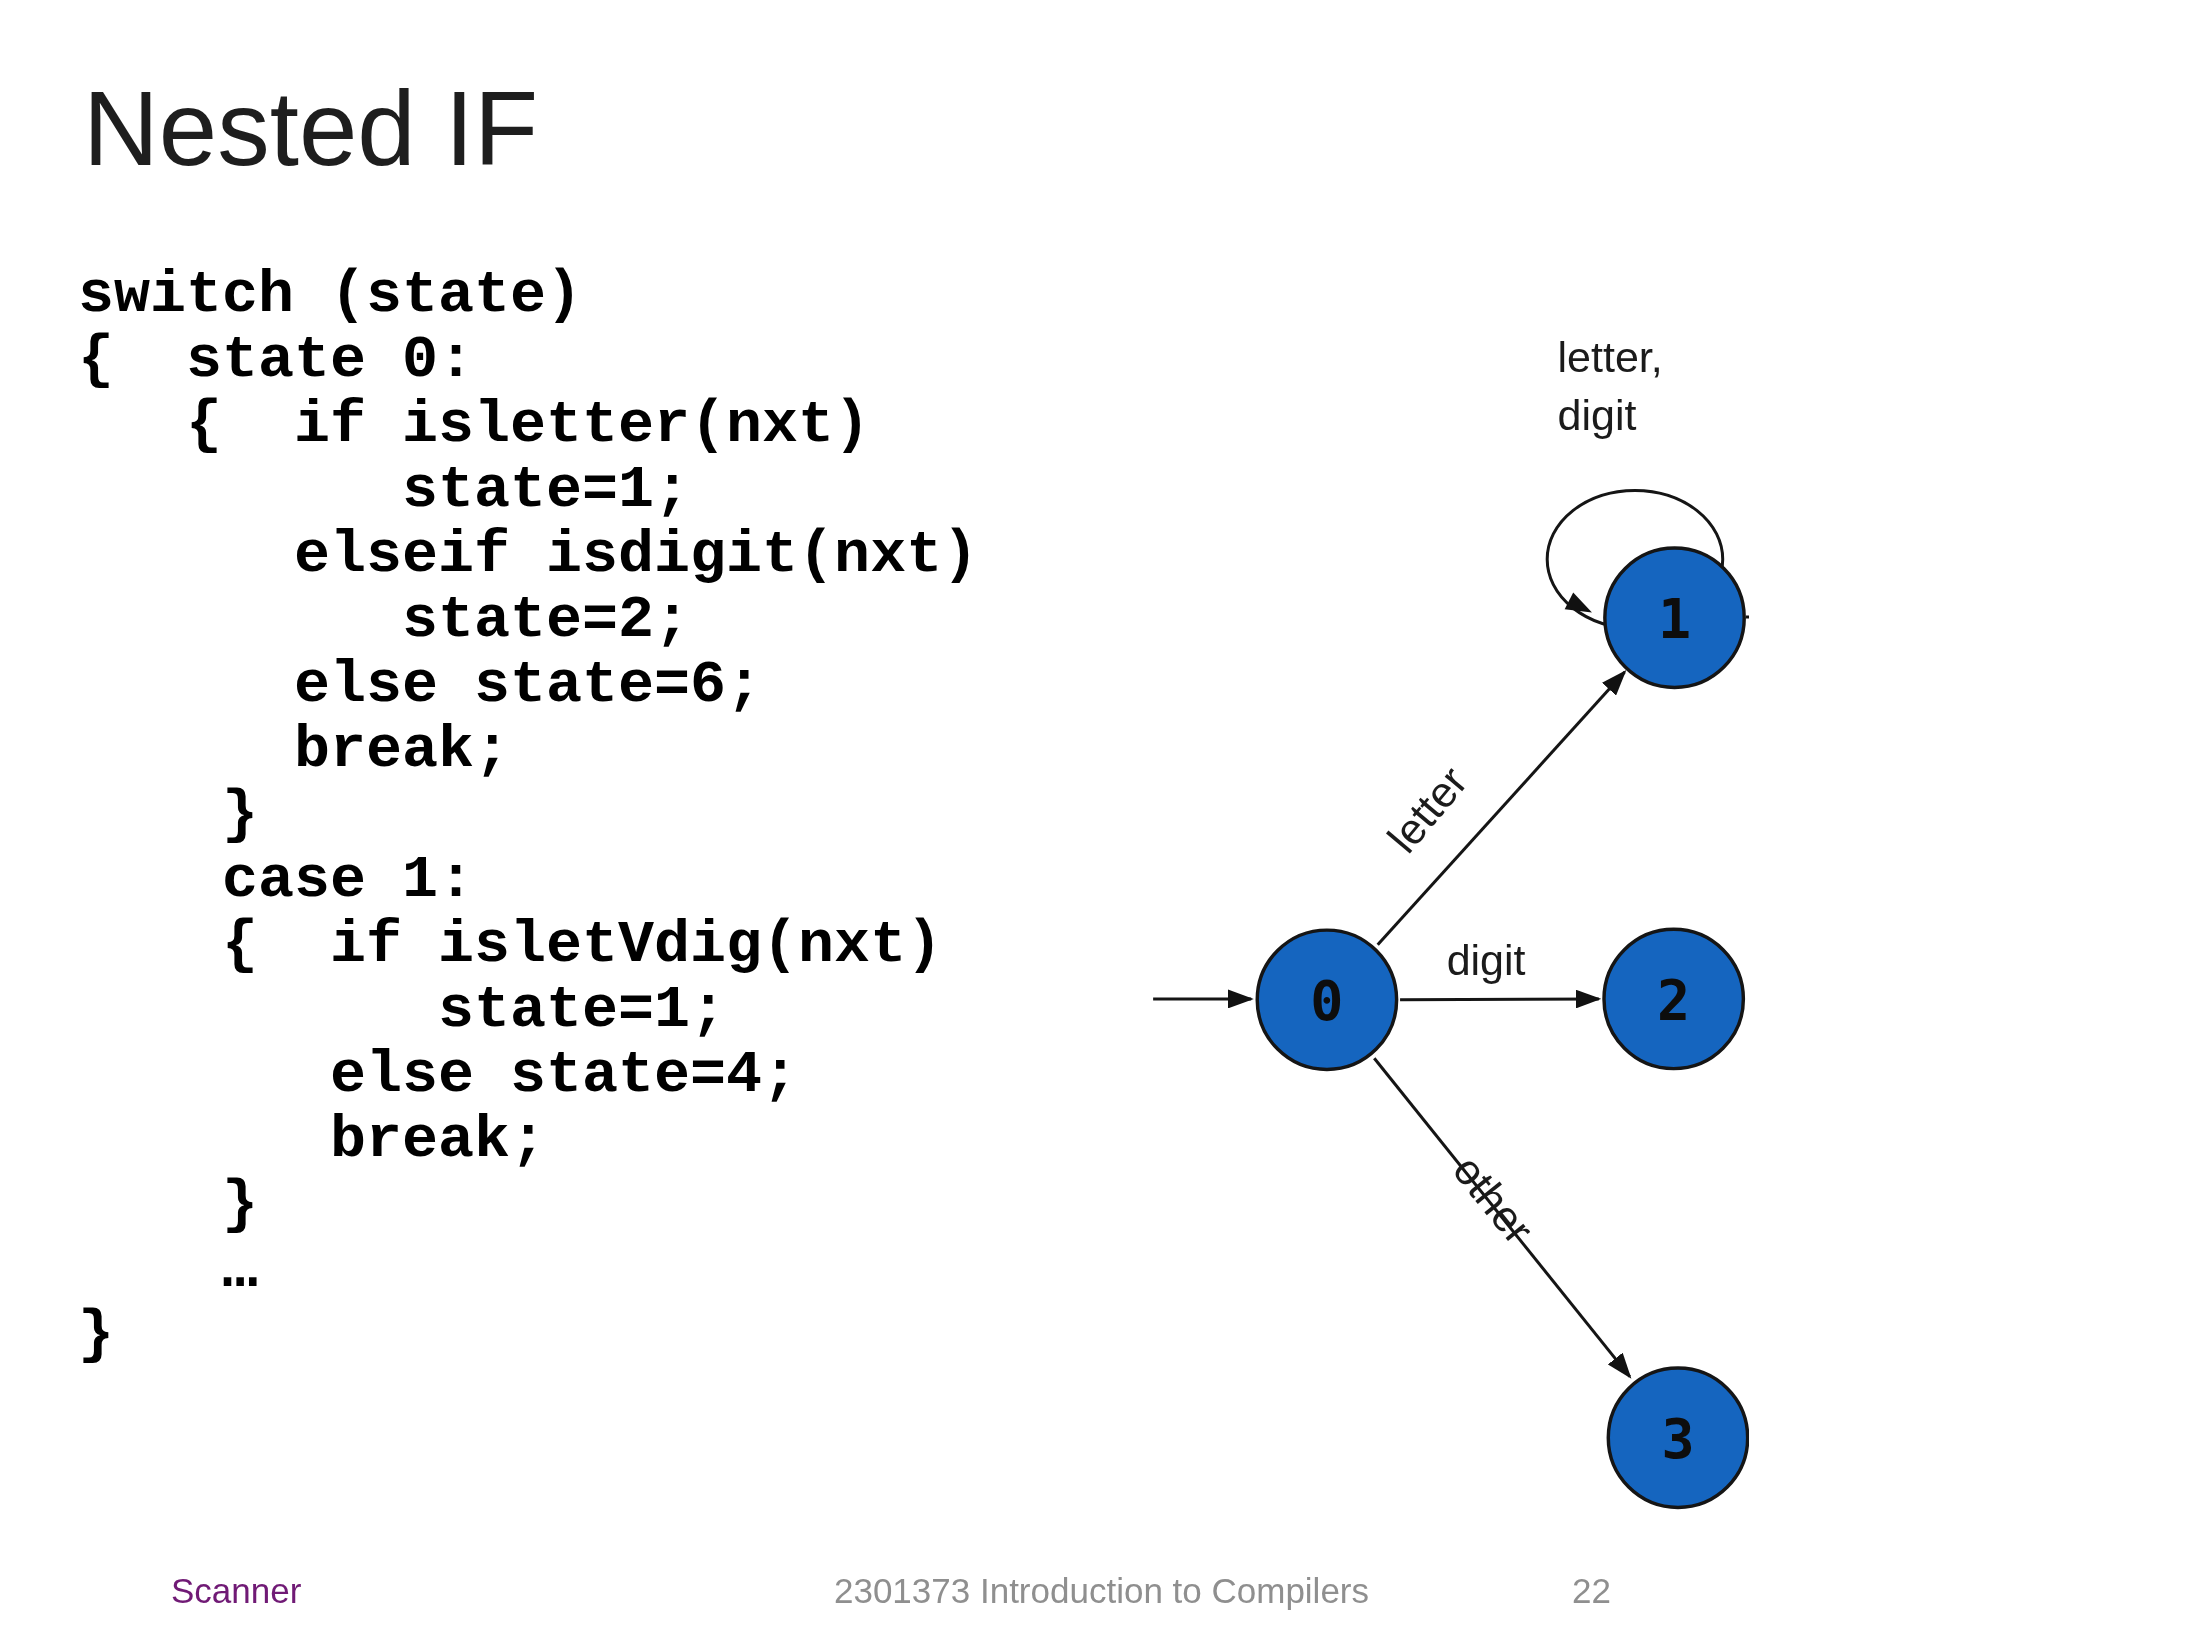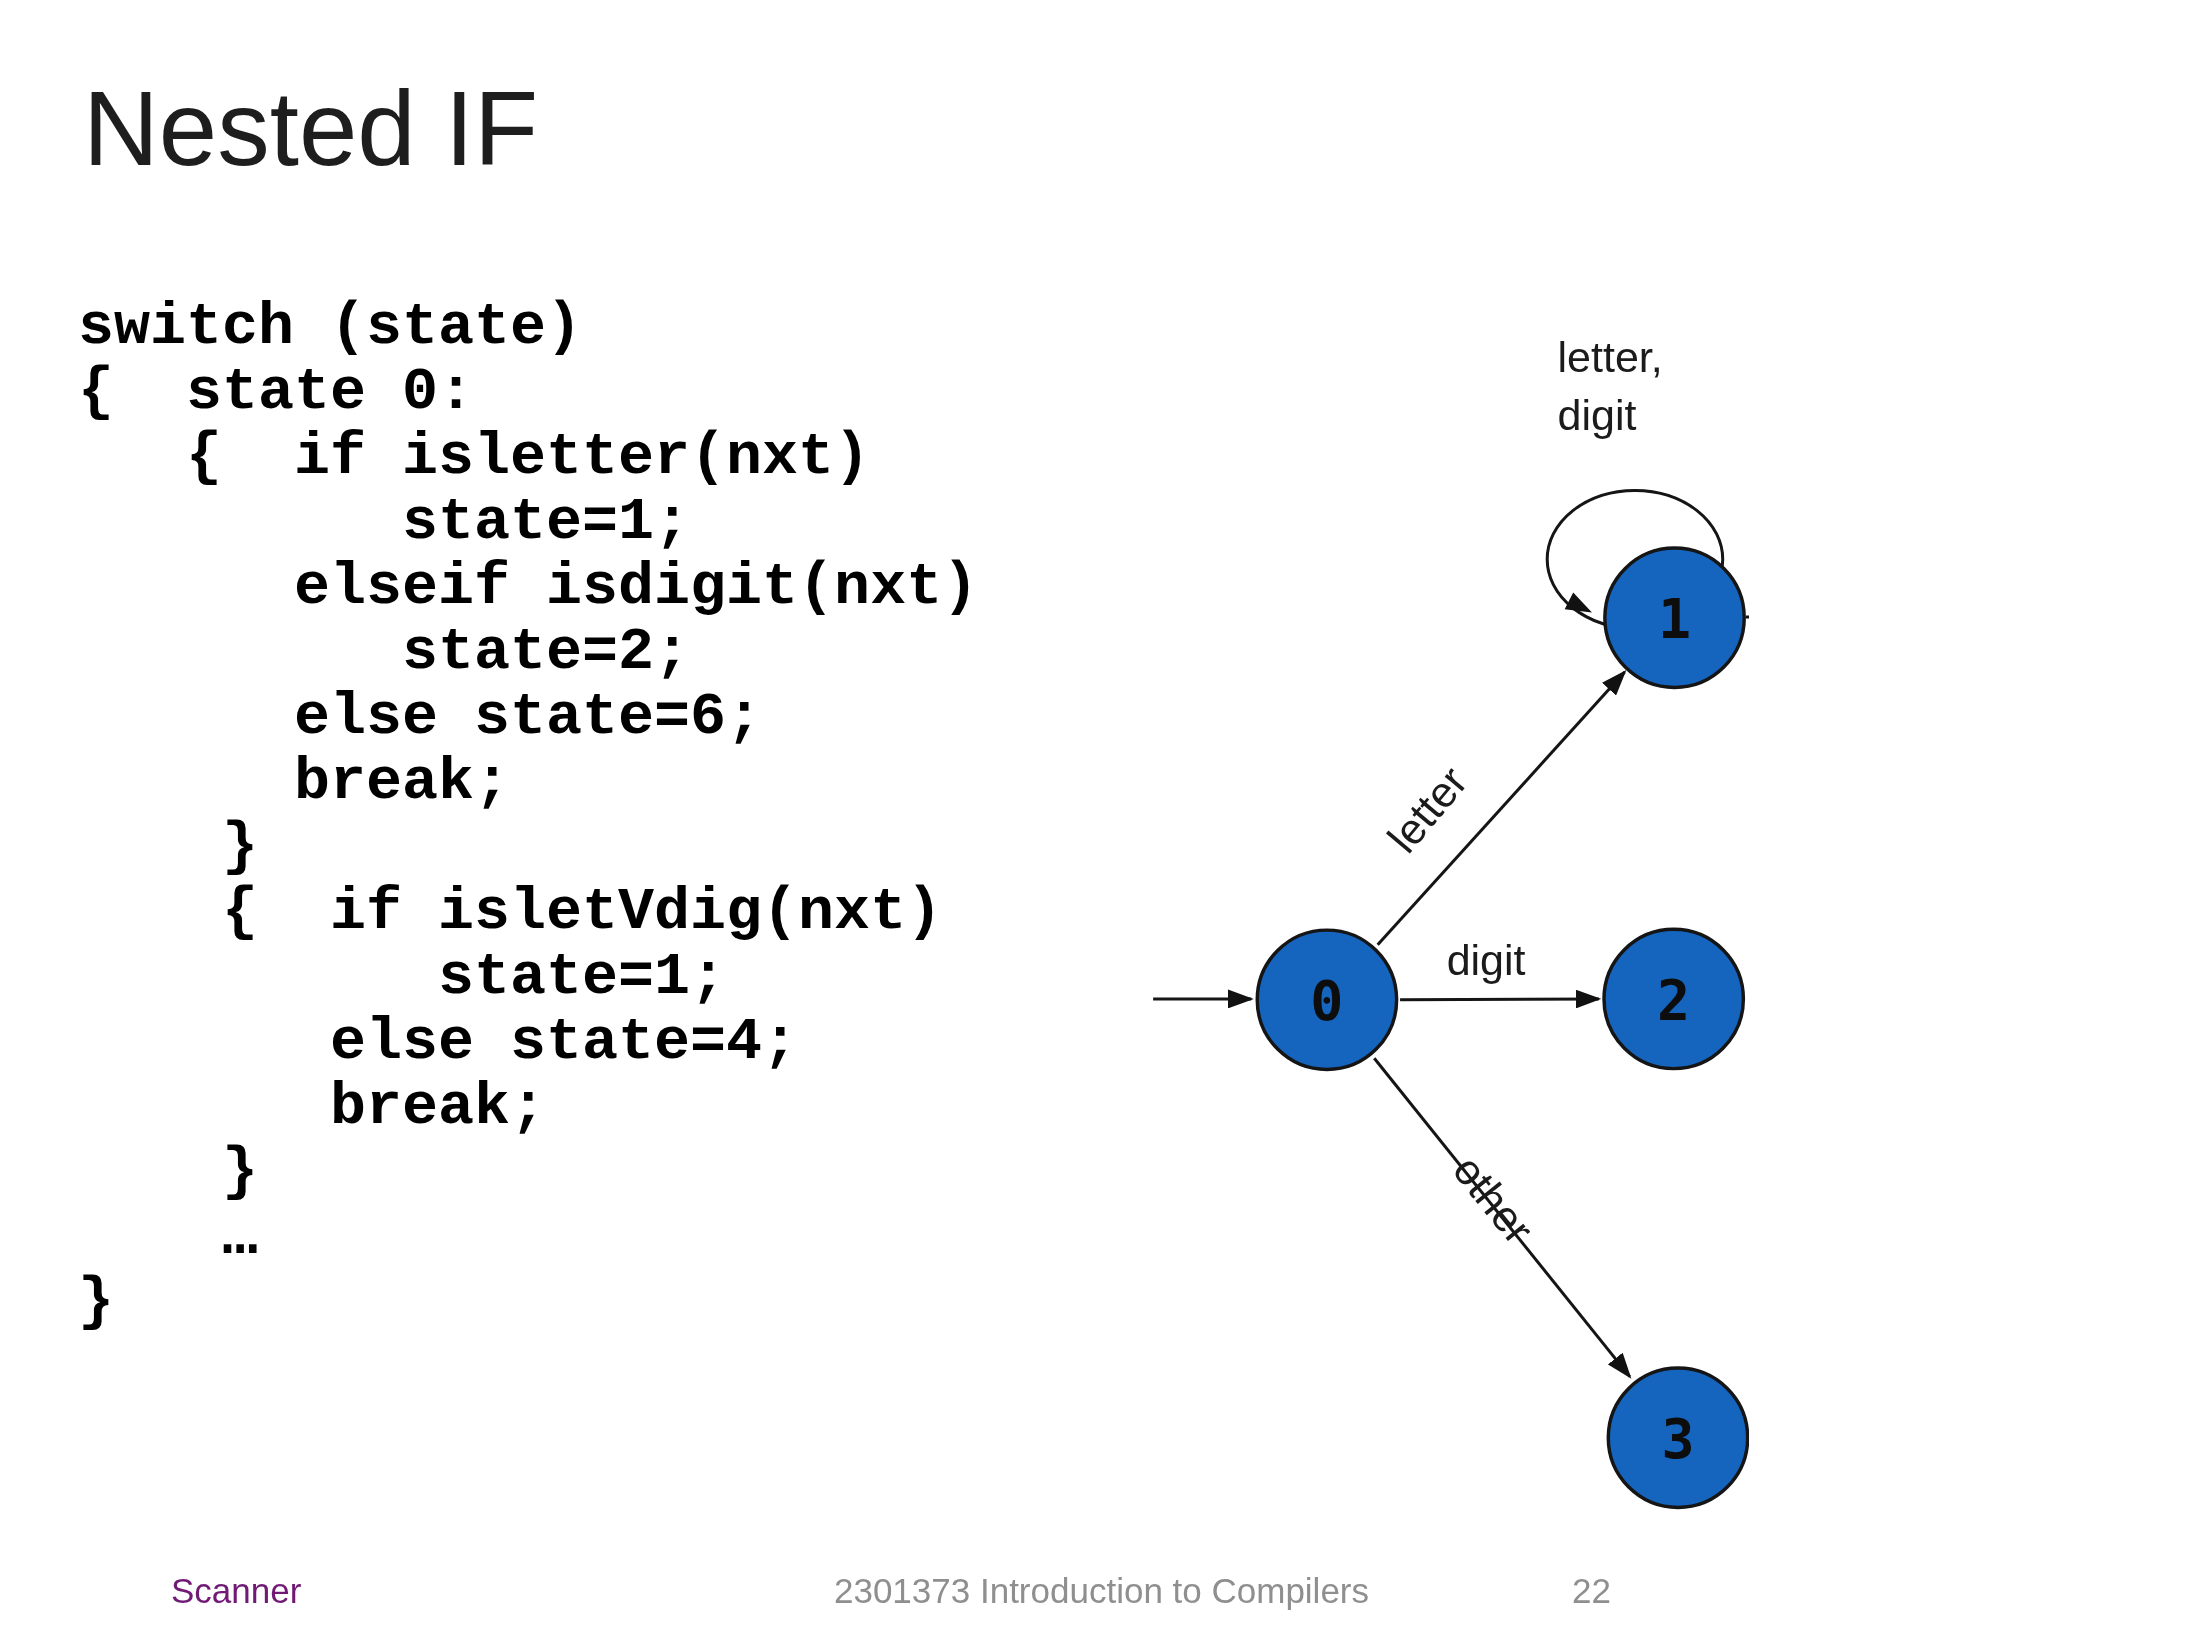--- a/index.html
+++ b/index.html
@@ -1,21 +1,21 @@
 <!DOCTYPE html>
 <html style="font-size:13.8px"><head>
 <meta charset="utf-8">
 <style>
   html,body{margin:0;padding:0;background:#ffffff;}
   .slide{position:relative;width:1749px;height:1652px;background:#ffffff;overflow:hidden;
          font-family:"Liberation Sans",sans-serif;}
   .title{position:absolute;left:83px;top:69px;font-size:105px;font-weight:300;
          color:#1e1e1e;white-space:nowrap;}
   .code{position:absolute;left:78px;top:263px;font-family:"Liberation Mono","DejaVu Sans Mono",monospace;
-        font-weight:bold;font-size:60px;line-height:65px;color:#000000;margin-top:32px;}
+        font-weight:bold;font-size:60px;line-height:65px;color:#000000;}
   .code div{white-space:pre;}
   .footer-left{position:absolute;left:171px;top:1571px;font-size:35px;color:#701a75;}
   .footer-center{position:absolute;left:0;top:1571px;width:2203px;text-align:center;
                  font-size:35px;color:#8f8f8f;}
   .footer-right{position:absolute;right:138px;top:1571px;font-size:35px;color:#8f8f8f;text-align:center;}
   .diagram{position:absolute;left:0;top:0;}
   .edge{stroke:#151515;stroke-width:3.5;fill:none;}
   .node-circle{stroke:#151515;stroke-width:4;}
   .node-circle-final-outer{stroke:#0b0b0b;stroke-width:13;}
   .node-circle-final-inner{fill:none;stroke:#0b0b0b;stroke-width:3.5;}
@@ -37,20 +37,21 @@
   <div class="code">
     <div>switch (state)</div>
     <div>{  state 0:</div>
     <div>   {  if isletter(nxt)</div>
     <div>         state=1;</div>
     <div>      elseif isdigit(nxt)</div>
     <div>         state=2;</div>
     <div>      else state=6;</div>
     <div>      break;</div>
     <div>    }</div>
+    <div>    case 1:</div>
     <div>    {  if isletVdig(nxt)</div>
     <div>          state=1;</div>
     <div>       else state=4;</div>
     <div>       break;</div>
     <div>    }</div>
     <div>    …</div>
     <div>}</div>
   </div>
 
   <svg class="diagram" width="2203" height="1652" viewBox="0 0 2560 1920">

